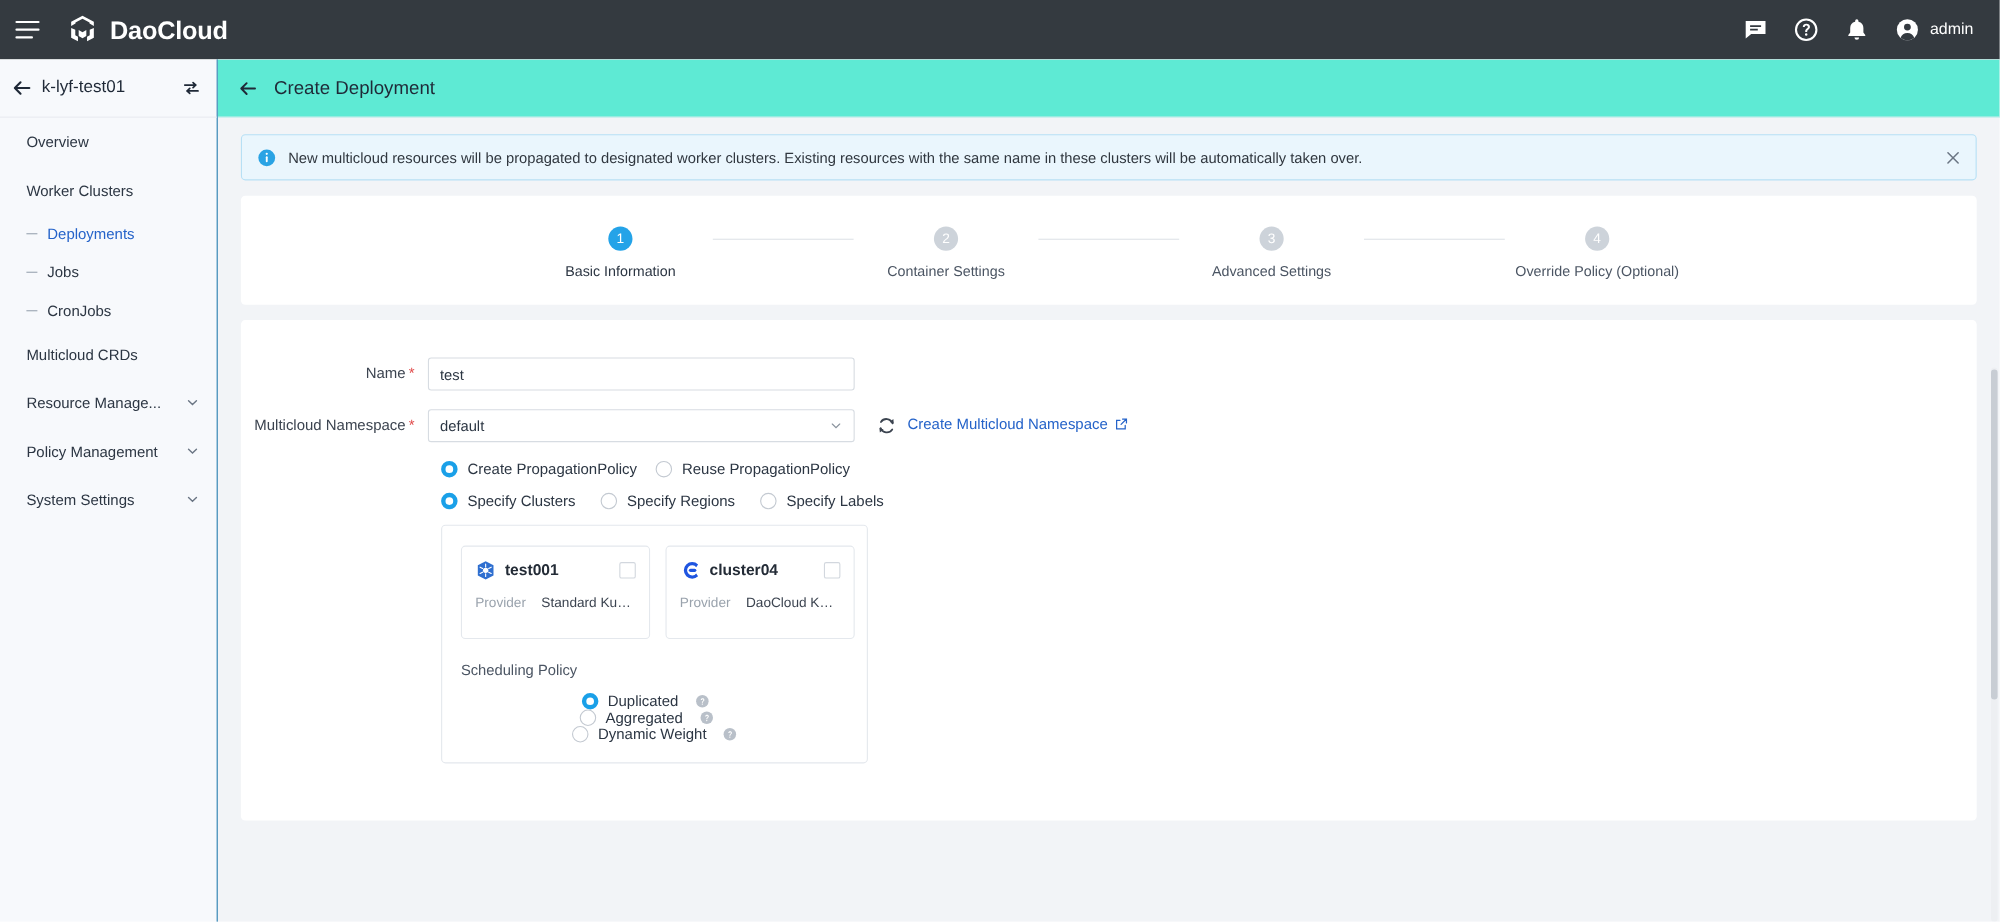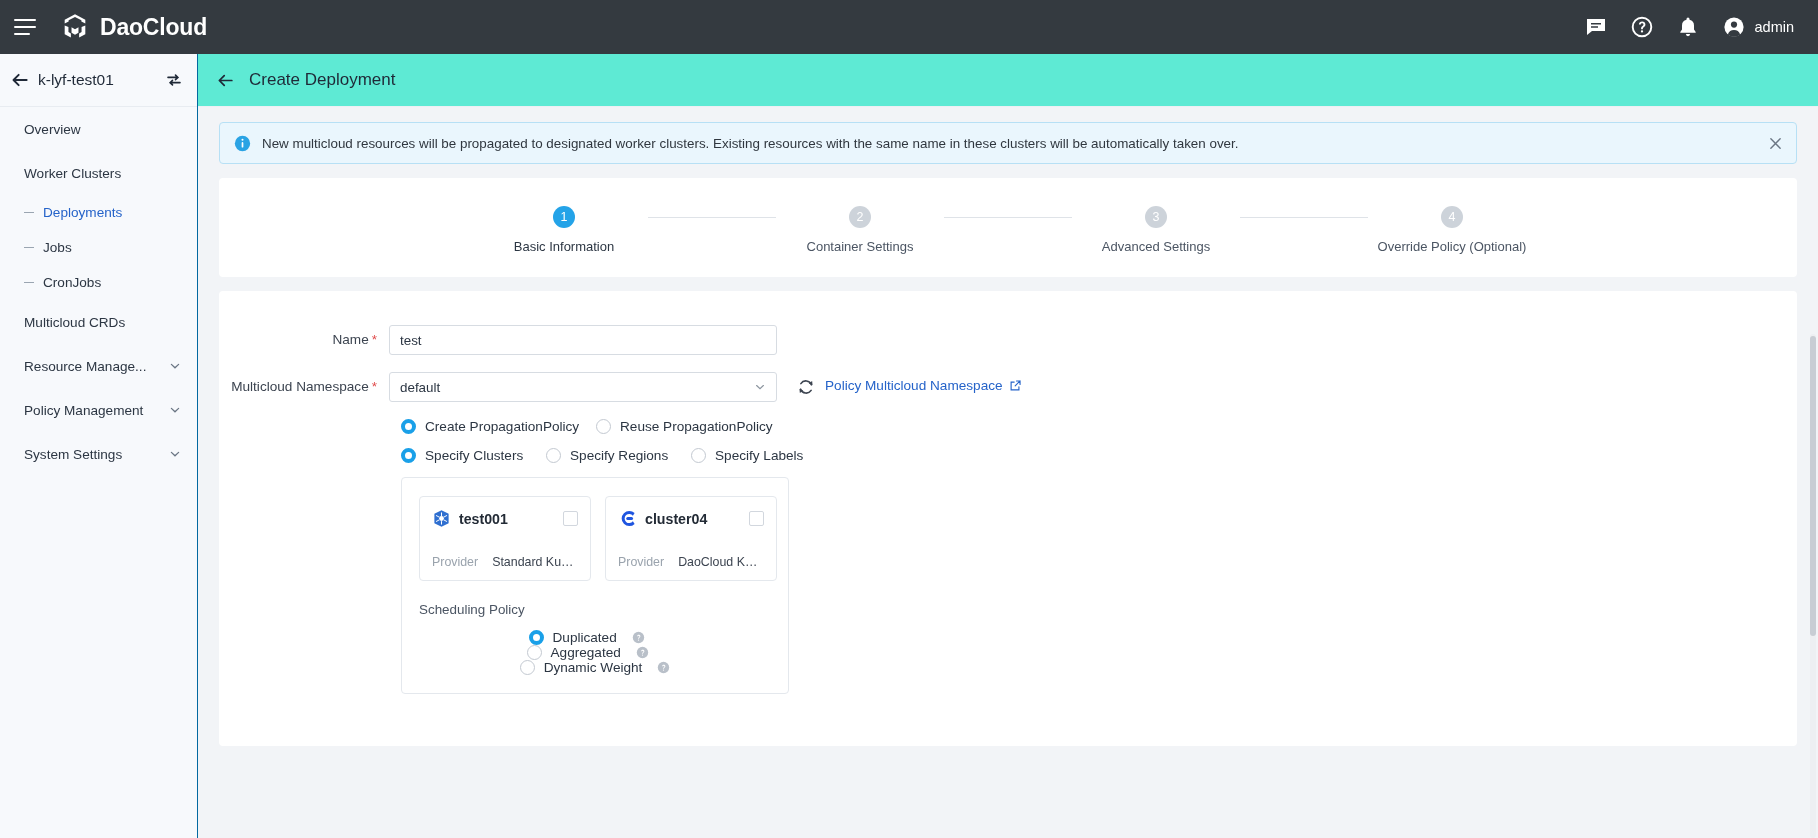--- a/index.html
+++ b/index.html
@@ -160,21 +160,21 @@
     width: 172px; height: 85px; border: 1px solid #e4e8ed; border-radius: 4px;
     padding: 12px 12px; cursor: pointer; background:#fff;
   }
   .cl-top { display: flex; align-items: center; }
   .cl-ico { width: 19px; height: 19px; margin-right: 8px; flex:none;}
   .cl-name { font-size: 14.2px; color: #232b36; font-weight: 600; }
   .cl-chk {
     margin-left: auto; width: 15px; height: 15px; border: 1px solid #d2d7de;
     border-radius: 2px; background: #fff; flex: none;
   }
-  .cl-prov { margin-top: 27px; font-size: 12.4px; display:flex; gap:14px; }
+  .cl-prov { margin-top: 13px; font-size: 12.4px; display:flex; gap:14px; }
   .cl-prov .k { color: #9aa3ad; }
   .cl-prov .v { color: #3c4450; white-space: nowrap; overflow: hidden; text-overflow: ellipsis; }
 
   .sched-title { margin-top: 21px; font-size: 13.4px; color: #4b5563; }
   .sched-row { display: flex; align-items: center; margin-top: 13px; padding-bottom: 18px; flex-direction: column; }
   .qmark { width: 13px; height: 13px; margin-left: 6px; }
 
   
   .vscroll {
     position: absolute; right: 2px; top: 282px; width: 6px; height: 300px;
@@ -351,21 +351,21 @@
           <span>default</span>
           <svg class="caret" viewBox="0 0 16 16">
             <path fill="none" stroke="#8b949e" stroke-width="1.5" stroke-linecap="round" d="M3.5 6 8 10.3 12.5 6"></path>
           </svg>
         </div>
         <svg class="refresh-ico" viewBox="0 0 20 20">
           <path fill="none" stroke="#3c4450" stroke-width="1.8" stroke-linecap="round" d="M16 7.6A6.6 6.6 0 0 0 4.3 6.2M4 12.4a6.6 6.6 0 0 0 11.7 1.4"></path>
           <path fill="#3c4450" d="M16.8 3.2l.5 4.6-4.3-1.6zM3.2 16.8l-.5-4.6 4.3 1.6z"></path>
         </svg>
         <div class="link-ns">
-          <span>Policy Multicloud Namespace</span>
+          <span>Create Multicloud Namespace</span>
           <svg class="ext-ico" viewBox="0 0 16 16">
             <path fill="none" stroke="#2563c9" stroke-width="1.4" stroke-linecap="round" d="M9.2 2.4h4.4v4.4M13.6 2.4 7.6 8.4"></path>
             <path fill="none" stroke="#2563c9" stroke-width="1.4" stroke-linecap="round" d="M12.2 9.6v3.8H2.6V3.8h3.8"></path>
           </svg>
         </div>
       </div>
 
 
       <div class="radio-row">
         <div class="radio on" style="width:195px">

